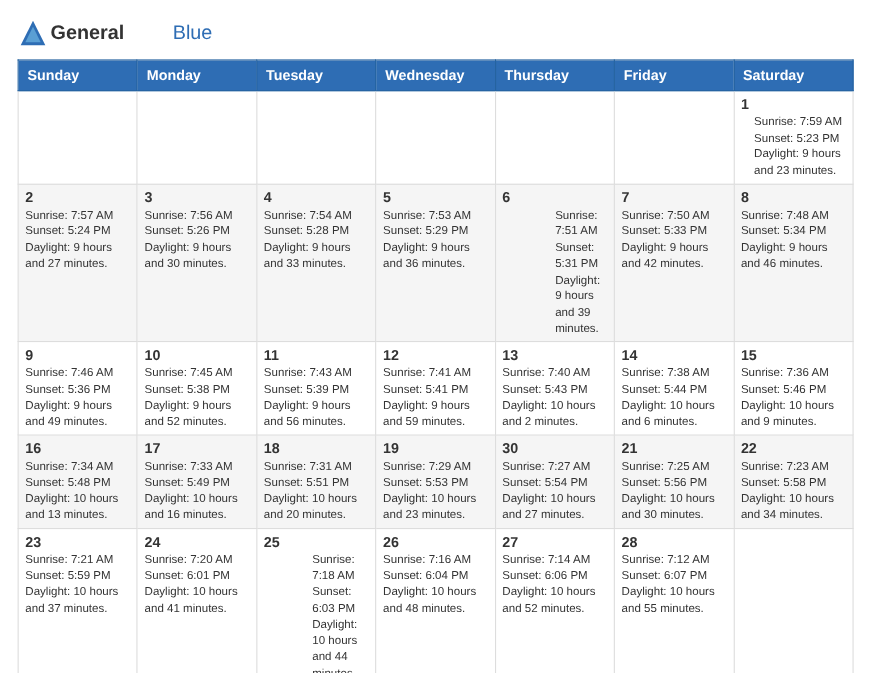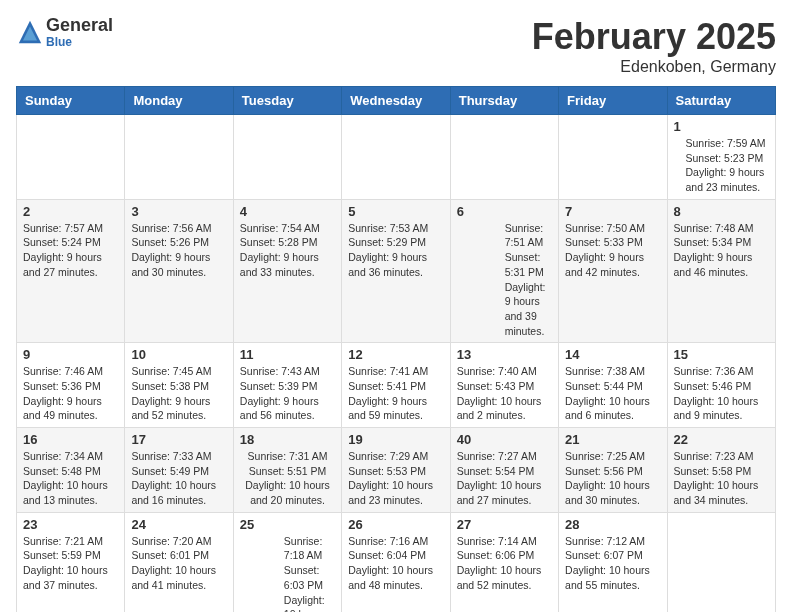--- a/index.html
+++ b/index.html
@@ -15,31 +15,32 @@
       justify-content: space-between;
       align-items: flex-start;
       margin-bottom: 10px;
     }
     .logo {
       display: flex;
       align-items: center;
     }
     .logo-text {
       display: flex;
-      flex-direction: column;
+      flex-direction: row;
       line-height: 1.1;
+      gap: 44px;
     }
     .logo-general {
       font-size: 18px;
       font-weight: bold;
       color: #333;
     }
     .logo-blue {
-      font-size: 12px;
-      font-weight: bold;
+      font-size: 18px;
+      font-weight: normal;
       color: #2e6db4;
     }
     .logo-icon {
       width: 28px;
       height: 28px;
       margin-right: 2px;
     }
     .title-section {
       text-align: right;
     }
@@ -103,24 +104,20 @@
   <div class="logo">
     <svg class="logo-icon" viewBox="0 0 40 40">
       <polygon points="20,4 36,36 4,36" fill="#2e6db4"></polygon>
       <polygon points="20,12 30,32 10,32" fill="#5a9fd4"></polygon>
     </svg>
     <div class="logo-text">
       <span class="logo-general">General</span>
       <span class="logo-blue">Blue</span>
     </div>
   </div>
-  <div class="title-section">
-    <div class="month-title">February 2025</div>
-    <div class="location">Edenkoben, Germany</div>
-  </div>
 </div>
 
 <table class="calendar">
   <thead>
     <tr>
     <th>Sunday</th>
         <th>Monday</th>
         <th>Tuesday</th>
         <th>Wednesday</th>
         <th>Thursday</th>
@@ -256,34 +253,34 @@
         </td>
         <td>
           <span class="day-number">17</span>
           <div class="day-info" style="white-space: pre-line;">Sunrise: 7:33 AM
 Sunset: 5:49 PM
 Daylight: 10 hours
 and 16 minutes.</div>
         </td>
         <td>
           <span class="day-number">18</span>
-          <div class="day-info" style="white-space: pre-line; text-align: center;">Sunrise: 7:31 AM
+          <div class="day-info" style="white-space: pre-line;">Sunrise: 7:31 AM
 Sunset: 5:51 PM
 Daylight: 10 hours
 and 20 minutes.</div>
         </td>
         <td>
           <span class="day-number">19</span>
           <div class="day-info" style="white-space: pre-line;">Sunrise: 7:29 AM
 Sunset: 5:53 PM
 Daylight: 10 hours
 and 23 minutes.</div>
         </td>
         <td>
-          <span class="day-number">40</span>
+          <span class="day-number">30</span>
           <div class="day-info" style="white-space: pre-line;">Sunrise: 7:27 AM
 Sunset: 5:54 PM
 Daylight: 10 hours
 and 27 minutes.</div>
         </td>
         <td>
           <span class="day-number">21</span>
           <div class="day-info" style="white-space: pre-line;">Sunrise: 7:25 AM
 Sunset: 5:56 PM
 Daylight: 10 hours

